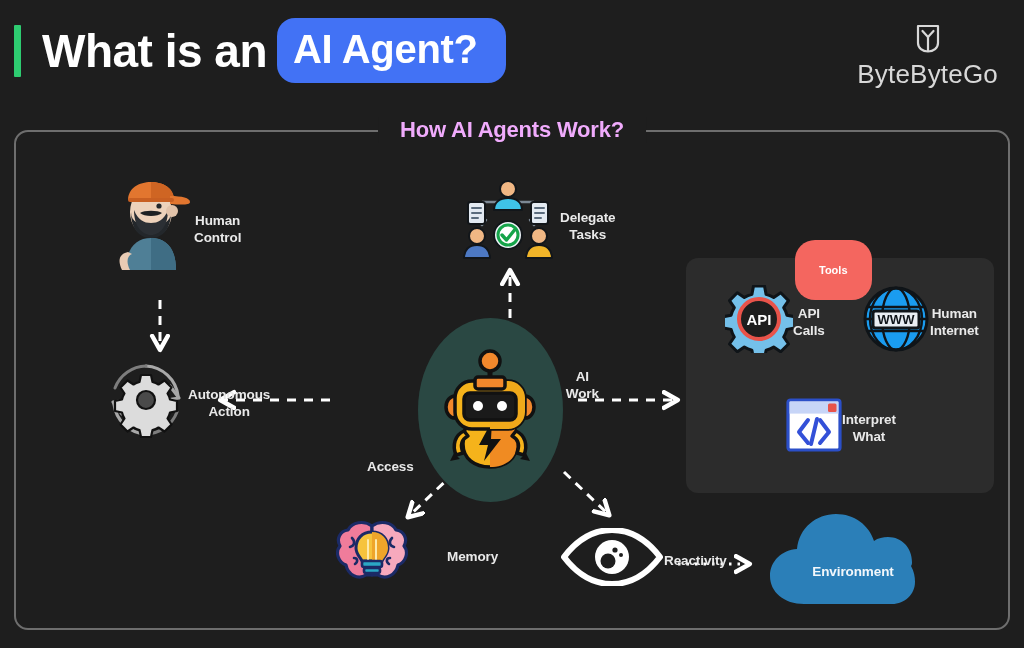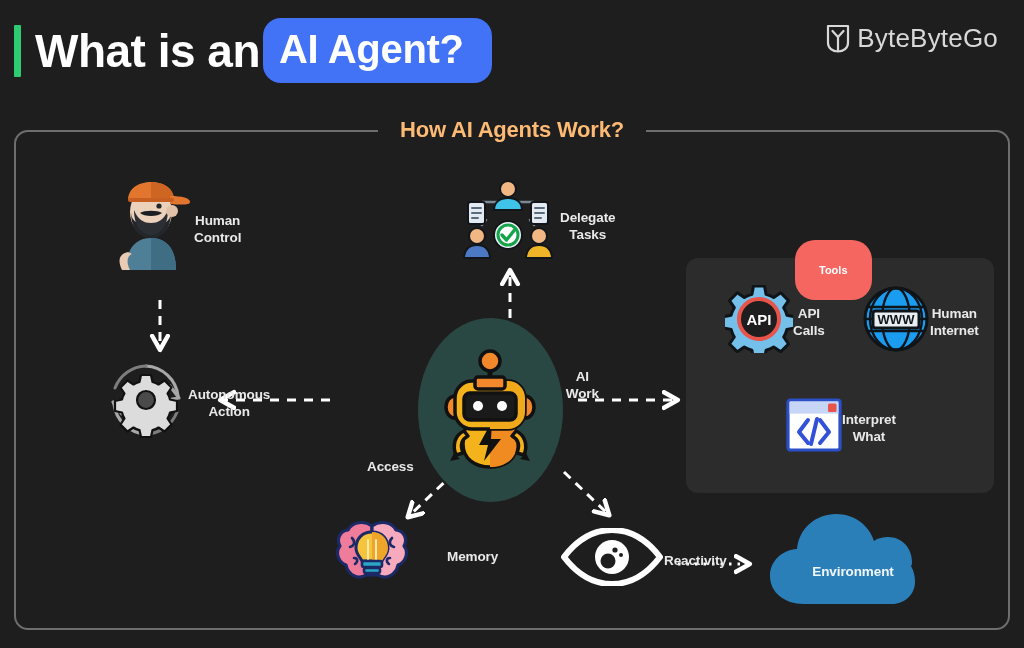--- a/index.html
+++ b/index.html
@@ -23,21 +23,21 @@
   #header {
     position: absolute;
     left: 0; top: 0;
     width: 1024px; height: 100px;
   }
   #title-wrap {
     position: absolute;
     left: 14px; top: 18px;
     display: flex;
     align-items: center;
-    gap: 0;
+    gap: 7px;
   }
   #title-accent {
     width: 7px;
     height: 52px;
     background: #2ecc71;
     border-radius: 1px;
     margin-right: 14px;
   }
   #title-main {
     font-size: 46px;
@@ -57,20 +57,21 @@
     white-space: nowrap;
     letter-spacing: -0.3px;
   }
 
   #brand {
     position: absolute;
     right: 26px; top: 22px;
     display: flex;
     align-items: center;
     gap: 5px;
+    flex-direction: column;
   }
   #brand-name {
     font-size: 26px;
     color: #d8d8d8;
     letter-spacing: 0.2px;
     white-space: nowrap;
   }
 
   
   #panel {
@@ -83,21 +84,21 @@
   }
   #panel-title {
     position: absolute;
     left: 50%;
     top: 130px;
     transform: translate(-50%, -50%);
     background: #1e1e1e;
     padding: 0 22px;
     font-size: 22px;
     font-weight: bold;
-    color: #fdba74;
+    color: #f0abfc;
     white-space: nowrap;
     letter-spacing: -0.2px;
   }
 
   
   .node {
     position: absolute;
     display: flex;
     align-items: center;
   }

